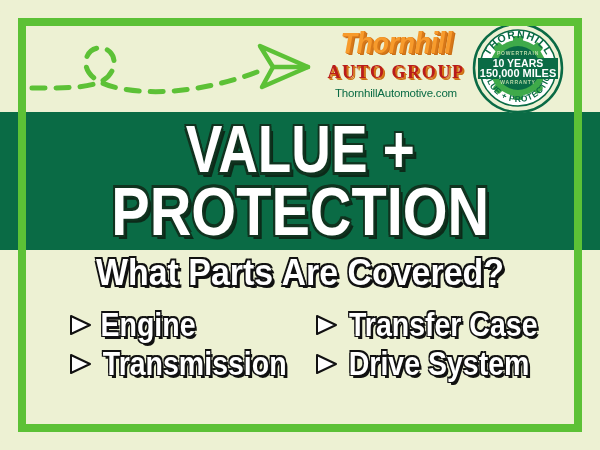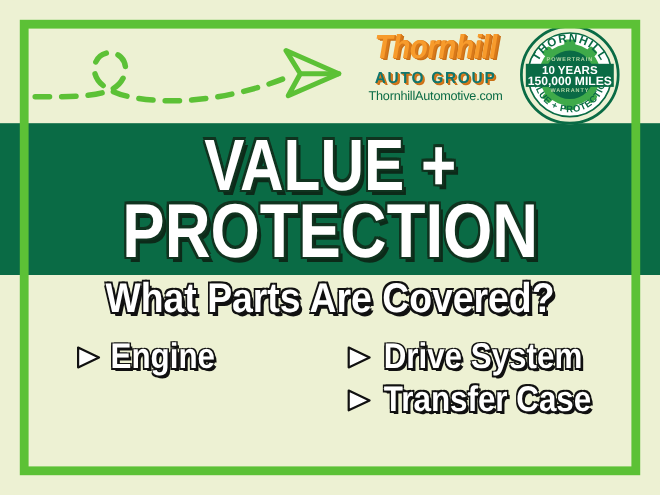--- a/index.html
+++ b/index.html
@@ -47,24 +47,25 @@
     letter-spacing:-0.5px;
     line-height:1;
     text-shadow:
        1px 0 0 #d8791a, 2px 1px 0 #d8791a, 3px 2px 0 #c96f15,
        1px 1px 0 #d8791a;
     transform:scaleY(1.12);
     transform-origin:center top;
   }
   .logo-sub{
     margin-top:7px;
-    font-size:14px;font-weight:bold;letter-spacing:1.6px;
-    color:#0f766e;
+    font-size:18px;font-weight:bold;letter-spacing:1.6px;
+    color:#b91c1c;
     text-shadow:1px 1px 0 #d8791a, 2px 2px 0 #c96f15;
     transform:scaleY(1.05);
+    font-family:Liberation Serif, serif;
   }
   .logo-url{
     margin-top:4px;
     font-size:11.5px;font-weight:normal;letter-spacing:-0.2px;
     color:#0a6b45;
   }
 
   
   .badge{
     position:absolute;left:472px;top:22px;width:92px;height:92px;
@@ -212,38 +213,46 @@
 
     <div class="col col-left">
       <div class="item">
         <span class="bullet">
           <svg width="25" height="22" viewBox="0 0 25 22">
             <path d="M3 2 L22 11 L3 20 Z" fill="#ffffff" stroke="#111111" stroke-width="2" stroke-linejoin="round"></path>
           </svg>
         </span>
         <span class="item-label">Engine</span>
       </div>
+      <div class="item">
+        <span class="bullet">
+          <svg width="25" height="22" viewBox="0 0 25 22">
+            <path d="M3 2 L22 11 L3 20 Z" fill="#ffffff" stroke="#111111" stroke-width="2" stroke-linejoin="round"></path>
+          </svg>
+        </span>
+        <span class="item-label">Transmission</span>
+      </div>
     </div>
 
     <div class="col col-right">
       <div class="item">
         <span class="bullet">
           <svg width="25" height="22" viewBox="0 0 25 22">
             <path d="M3 2 L22 11 L3 20 Z" fill="#ffffff" stroke="#111111" stroke-width="2" stroke-linejoin="round"></path>
           </svg>
         </span>
+        <span class="item-label">Transfer Case</span>
+      </div>
+      <div class="item">
+        <span class="bullet">
+          <svg width="25" height="22" viewBox="0 0 25 22">
+            <path d="M3 2 L22 11 L3 20 Z" fill="#ffffff" stroke="#111111" stroke-width="2" stroke-linejoin="round"></path>
+          </svg>
+        </span>
         <span class="item-label">Drive System</span>
       </div>
-      <div class="item">
-        <span class="bullet">
-          <svg width="25" height="22" viewBox="0 0 25 22">
-            <path d="M3 2 L22 11 L3 20 Z" fill="#ffffff" stroke="#111111" stroke-width="2" stroke-linejoin="round"></path>
-          </svg>
-        </span>
-        <span class="item-label">Transfer Case</span>
-      </div>
     </div>
 
   </div>
 
   <div class="frame"></div>
 
 </div>
 
 </body></html>

